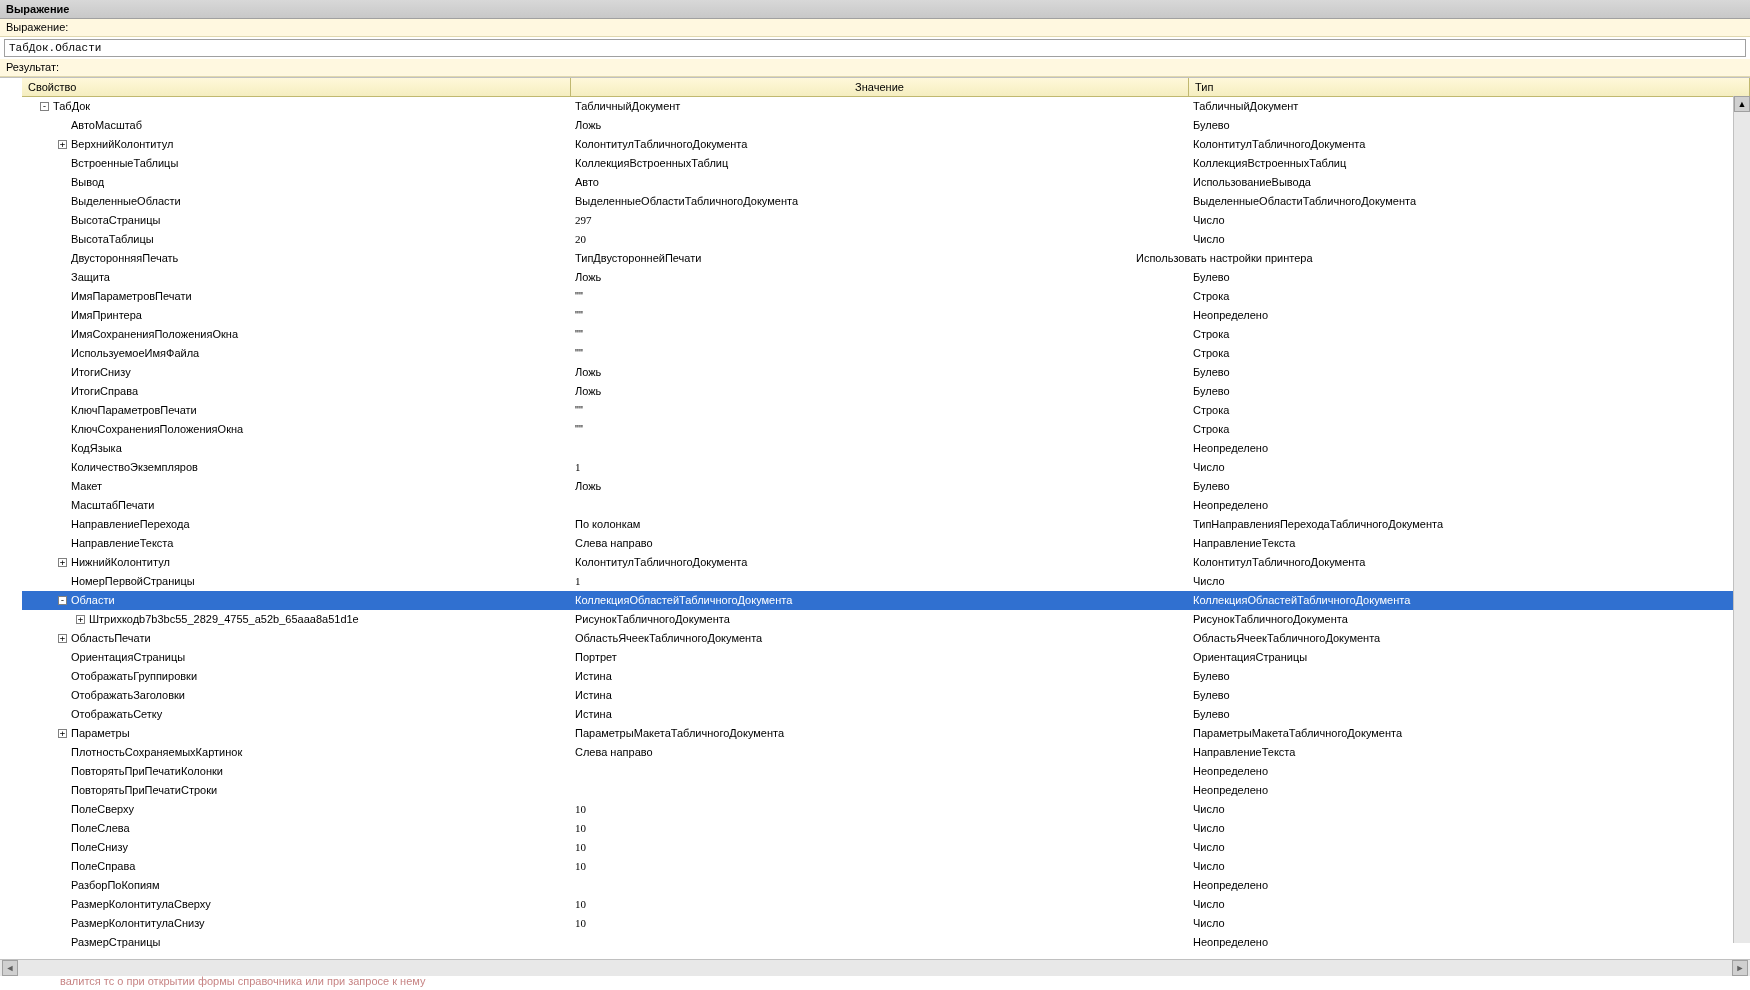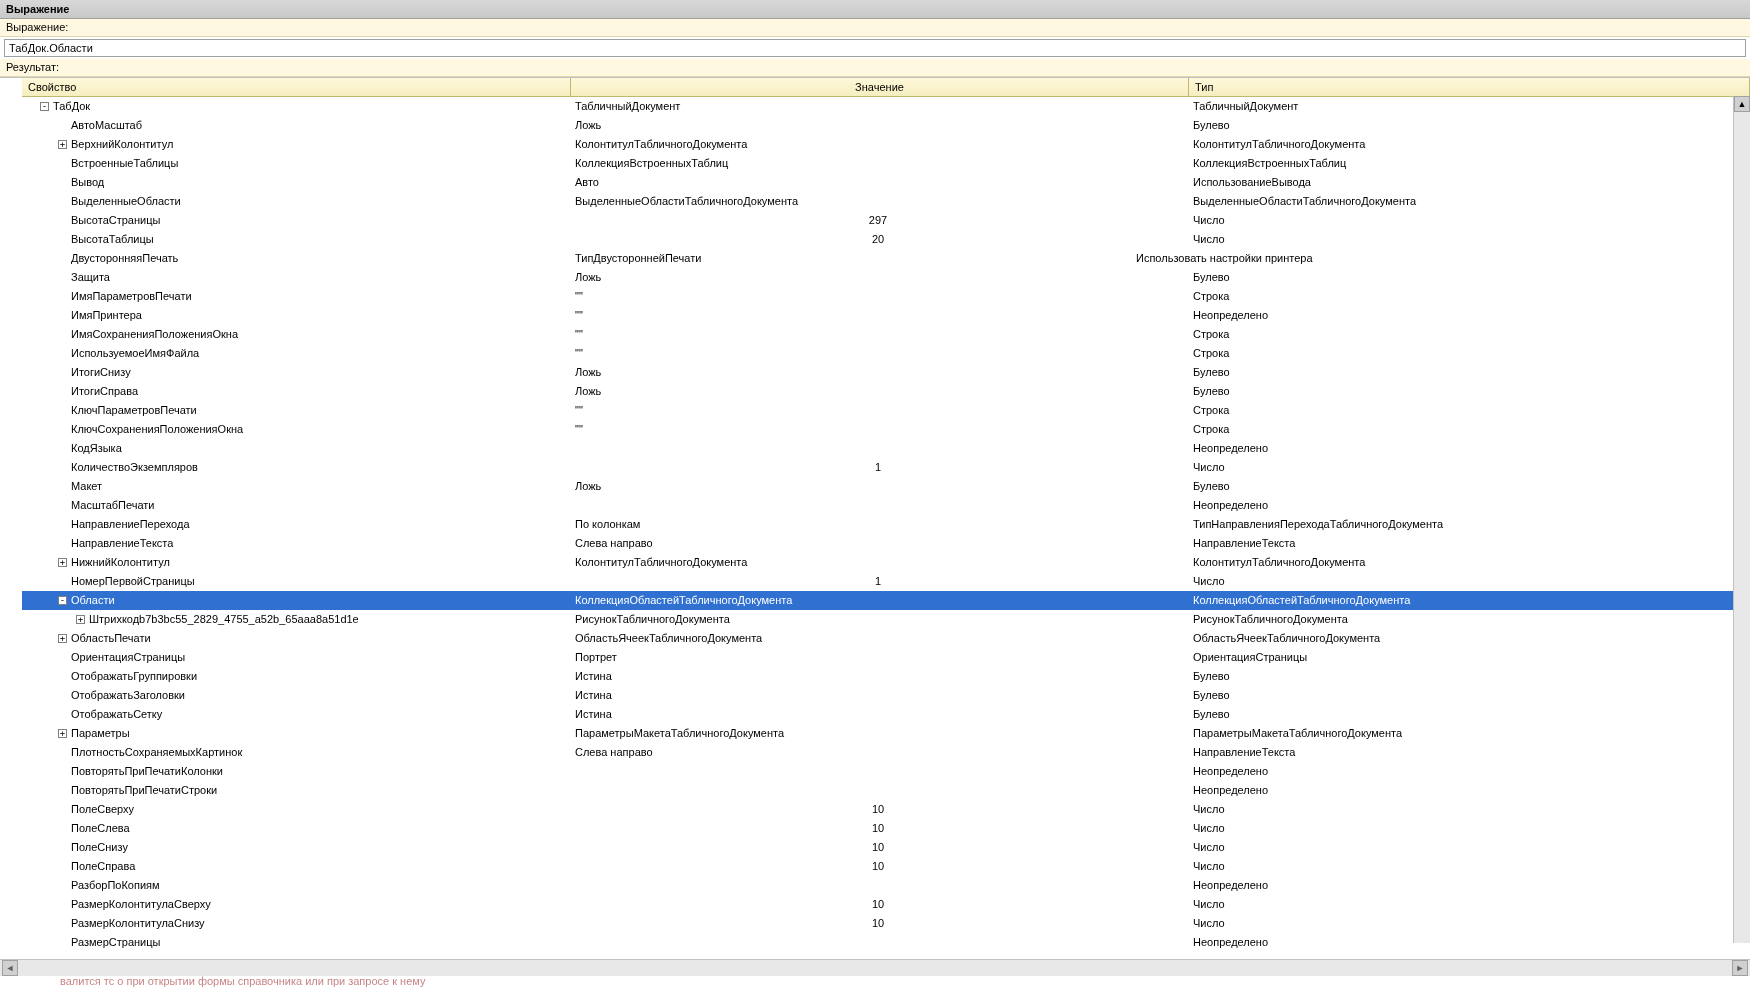--- a/index.html
+++ b/index.html
@@ -39,21 +39,21 @@
   }
   .input-row {
     height: 22px;
     padding: 2px 4px;
     box-sizing: border-box;
   }
   .expr-input {
     width: 100%;
     height: 18px;
     border: 1px solid #a0a0a0;
-    font-family: Liberation Sans, sans-serif;
+    font-family: Liberation Mono, monospace;
     font-size: 11px;
     padding: 0 4px;
     box-sizing: border-box;
   }
   .grid {
     flex: 1;
     overflow: hidden;
     border-top: 1px solid #c0c0c0;
     position: relative;
     padding-left: 22px;
@@ -85,21 +85,21 @@
     font-size: 11px;
   }
   .row .cell {
     padding: 0 4px;
     box-sizing: border-box;
     white-space: nowrap;
     overflow: hidden;
   }
   .row .cell-prop { width: 549px; display: flex; align-items: center; }
   .row .cell-val  { width: 618px; }
-  .row .cell-val.num { text-align: center; padding-right: 8px; }
+  .row .cell-val.num { text-align: left; padding-right: 8px; font-family: Liberation Serif, serif; }
   .row .cell-type { flex: 1; }
   .row.selected {
     background: #3070d0;
     color: #ffffff;
   }
   .toggle {
     width: 9px;
     height: 9px;
     border: 1px solid #808080;
     background: #ffffff;

